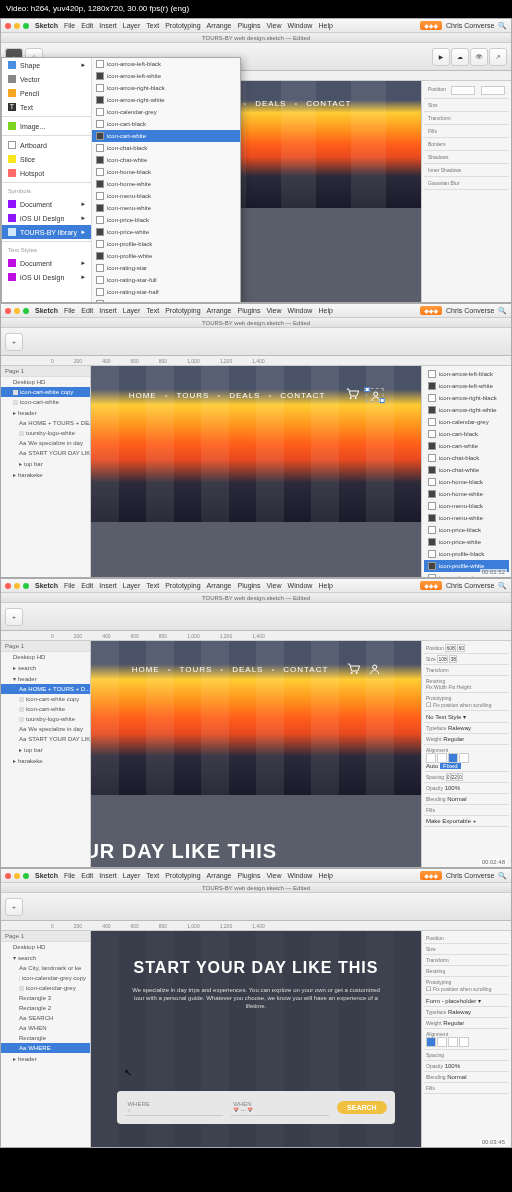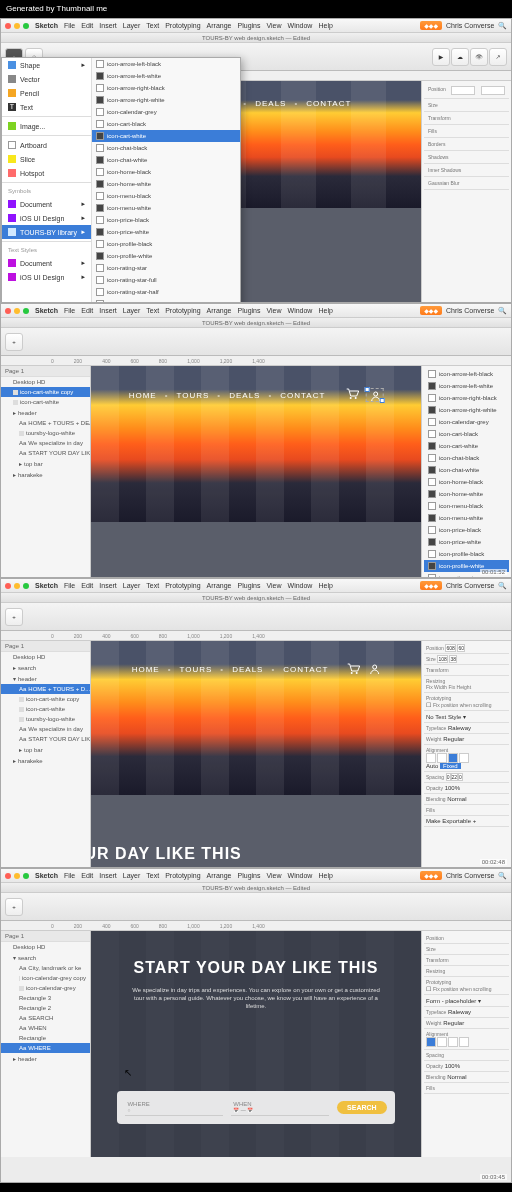--- a/index.html
+++ b/index.html
@@ -62,21 +62,21 @@
 .align-btns { display: flex; gap: 1px; }
 .align-btn { width: 10px; height: 10px; background: #fff; border: 1px solid #ccc; }
 .align-btn.act { background: #3b7dd8; }
 .timestamp { position: absolute; bottom: 2px; right: 4px; font-size: 6px; color: #666; background: rgba(255,255,255,.7); padding: 0 2px; }
 svg { display: block; }
 </style>
 </head>
 <body>
 
 <div class="video-info">
-  <div>Generated by Thumbnail me</div>
+  <div>Video: h264, yuv420p, 1280x720, 30.00 fps(r) (eng)</div>
 </div>
 
 <div class="sketch-window" style="height:285px">
   <div class="mac-bar">
     <div class="traffic">
       <span class="dot red"></span>
       <span class="dot yellow"></span>
       <span class="dot green"></span>
     </div>
     <b>Sketch</b>
@@ -528,21 +528,21 @@
                 </svg>
               </span>
             <span>
                 <svg width="12" height="12">
                   <circle cx="6" cy="4" r="2" stroke="#fff" fill="none"></circle>
                   <path d="M2 11c0-2 2-4 4-4s4 2 4 4" stroke="#fff" fill="none"></path>
                 </svg>
               </span>
           </div>
         </div>
-        <div class="big-text" style="bottom:6%;left:-2%;font-size:16px">UR DAY LIKE THIS</div>
+        <div class="big-text" style="bottom:6%;left:-2%;font-size:20px">UR DAY LIKE THIS</div>
       </div>
     </div>
     <div class="right-panel inspector-full">
       <div class="insp-sec"><span class="insp-lbl">Position</span> <span class="prop-inp">608</span> <span class="prop-inp">60</span></div>
       <div class="insp-sec"><span class="insp-lbl">Size</span> <span class="prop-inp">108</span> <span class="prop-inp">38</span></div>
       <div class="insp-sec"><span class="insp-lbl">Transform</span></div>
       <div class="insp-sec"><span class="insp-lbl">Resizing</span><br><span class="insp-lbl">Fix Width</span> <span class="insp-lbl">Fix Height</span></div>
       <div class="insp-sec"><span class="insp-lbl">Prototyping</span><br>☐ <span class="insp-lbl">Fix position when scrolling</span></div>
       <div class="insp-sec"><span>No Text Style</span> ▾</div>
       <div class="insp-sec"><span class="insp-lbl">Typeface</span> <span>Raleway</span></div>
@@ -556,21 +556,21 @@
       <div class="insp-sec"><span class="insp-lbl">Spacing</span> <span class="prop-inp">0</span><span class="prop-inp">22</span><span class="prop-inp">0</span></div>
       <div class="insp-sec"><span class="insp-lbl">Opacity</span> <span>100%</span></div>
       <div class="insp-sec"><span class="insp-lbl">Blending</span> <span>Normal</span></div>
       <div class="insp-sec"><span class="insp-lbl">Fills</span></div>
       <div class="insp-sec"><span>Make Exportable</span> +</div>
     </div>
   </div>
   <div class="timestamp">00:02:48</div>
 </div>
 
-<div class="sketch-window" style="height:315px">
+<div class="sketch-window" style="height:280px">
   <div class="mac-bar">
       <div class="traffic">
         <span class="dot red"></span>
         <span class="dot yellow"></span>
         <span class="dot green"></span>
       </div>
       <b>Sketch</b>
     <div class="menu-items" style="margin-left:6px">
         <span>File</span>
         <span>Edit</span>

